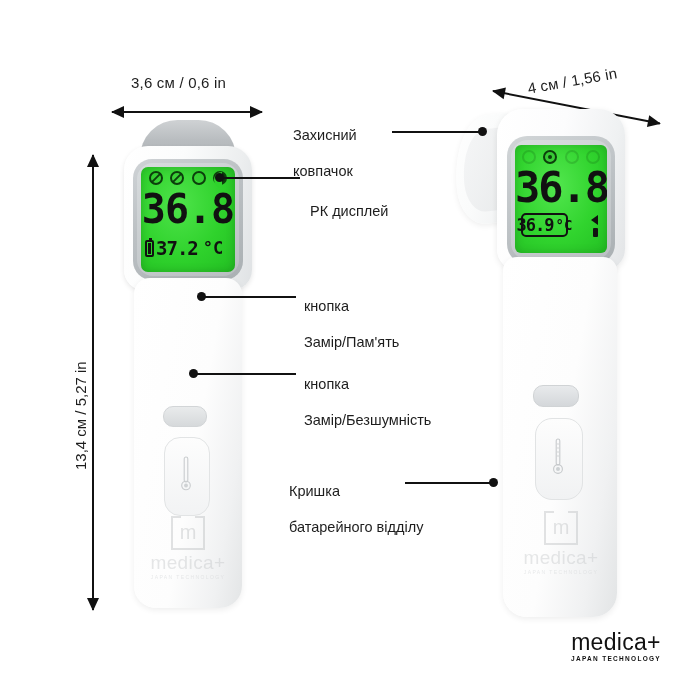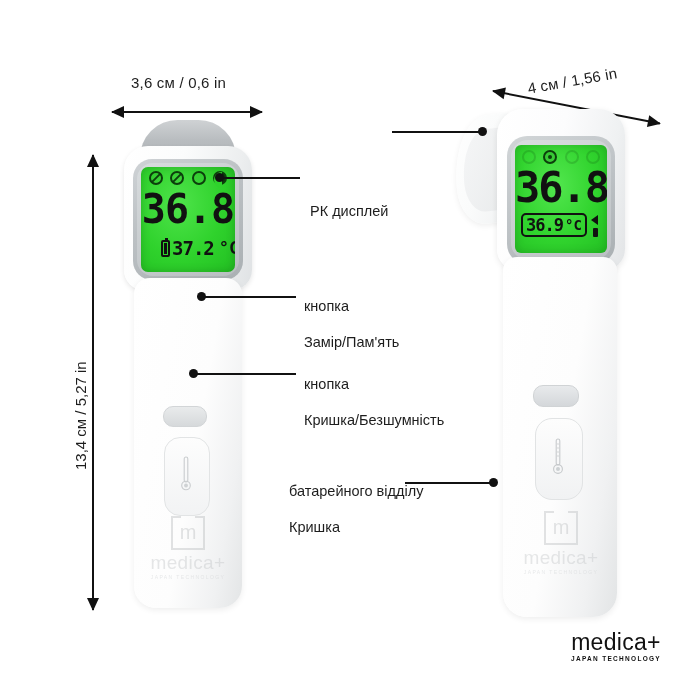--- a/index.html
+++ b/index.html
@@ -112,21 +112,21 @@
     background:#2fd22c;border-radius:8px 0 0 8px;
   }
   .lcd-ic i{position:absolute;left:50%;top:50%;width:13px;height:2px;background:#0c3f0c;
     transform:translate(-50%,-50%) rotate(-45deg);border-radius:1px;}
   .lcd-big{
     position:absolute;left:0;top:20px;width:100%;
     text-align:center;font-family:"DejaVu Sans Mono",monospace;
     font-size:40px;font-weight:700;color:#111;letter-spacing:-1px;line-height:44px;
   }
   .lcd-row2{
-    position:absolute;left:20px;top:68px;width:88px;height:26px;
+    position:absolute;left:4px;top:68px;width:88px;height:26px;
     display:flex;align-items:center;gap:2px;
   }
   .batt{
     width:9px;height:17px;border:2px solid #101010;border-radius:2px;position:relative;
     box-sizing:border-box;background:#2fd22c;
   }
   .batt:before{content:"";position:absolute;left:1px;top:1px;width:3px;height:11px;background:#101010;}
   .batt:after{content:"";position:absolute;left:2px;top:-4px;width:3px;height:2px;background:#101010;}
   .lcd-small{
     font-family:"DejaVu Sans Mono",monospace;font-size:19px;font-weight:700;color:#111;letter-spacing:-1px;
@@ -216,21 +216,21 @@
   .r-ic.on{border-color:#0c3f0c;background:rgba(10,50,10,.10);position:relative;}
   .r-ic.on:after{
     content:"";position:absolute;left:3px;top:3px;width:4px;height:4px;border-radius:50%;background:#0c3f0c;
   }
   .r-lcd-big{
     position:absolute;left:0;top:20px;width:100%;text-align:center;
     font-family:"DejaVu Sans Mono",monospace;font-size:42px;font-weight:700;
     color:#111;letter-spacing:-2px;line-height:46px;
   }
   .r-lcd-box{
-    position:absolute;left:6px;top:68px;width:66px;height:24px;
+    position:absolute;left:6px;top:68px;width:47px;height:24px;
     border:2px solid #111;border-radius:5px;box-sizing:border-box;
     display:flex;align-items:center;justify-content:center;gap:2px;
   }
   .r-lcd-box .v{font-family:"DejaVu Sans Mono",monospace;font-size:17px;font-weight:700;color:#111;letter-spacing:-1px;}
   .r-lcd-box .u{font-family:"DejaVu Sans Mono",monospace;font-size:14px;font-weight:700;color:#111;}
   .r-side-icons{position:absolute;left:76px;top:68px;width:14px;height:26px;}
   .spk{position:absolute;left:0;top:2px;width:0;height:0;border-top:5px solid transparent;border-bottom:5px solid transparent;border-right:7px solid #111;}
   .minibatt{position:absolute;left:2px;top:15px;width:5px;height:9px;background:#111;border-radius:1px;}
 
   .logo-faint-r{position:absolute;left:52px;top:408px;width:108px;text-align:center;opacity:.40;}
@@ -346,46 +346,50 @@
 
     <div class="logo-faint-r">
       <div class="logo-mark">
         <span class="logo-m">m</span>
       </div>
       <div class="logo-word">medica+</div>
       <div class="logo-sub">JAPAN TECHNOLOGY</div>
     </div>
   </div>
 
+  <div class="abs calltext" style="left:293px;top:108px;">
+    <div>Захисний</div>
+    <div>ковпачок</div>
+  </div>
   <div class="lead-line" style="left:392px;top:131px;width:90px;"></div>
   <div class="lead-dot" style="left:478px;top:127px;"></div>
 
   <div class="abs calltext" style="left:310px;top:184px;">
     <div>РК дисплей</div>
   </div>
   <div class="lead-line" style="left:222px;top:177px;width:78px;"></div>
   <div class="lead-dot" style="left:215px;top:173px;"></div>
 
   <div class="abs calltext" style="left:304px;top:279px;">
     <div>кнопка</div>
     <div>Замір/Пам'ять</div>
   </div>
   <div class="lead-line" style="left:204px;top:296px;width:92px;"></div>
   <div class="lead-dot" style="left:197px;top:292px;"></div>
 
   <div class="abs calltext" style="left:304px;top:357px;">
     <div>кнопка</div>
-    <div>Кришка/Безшумність</div>
+    <div>Замір/Безшумність</div>
   </div>
   <div class="lead-line" style="left:196px;top:373px;width:100px;"></div>
   <div class="lead-dot" style="left:189px;top:369px;"></div>
 
   <div class="abs calltext" style="left:289px;top:464px;">
+    <div>Кришка</div>
     <div>батарейного відділу</div>
-    <div>Кришка</div>
   </div>
   <div class="lead-line" style="left:405px;top:482px;width:88px;"></div>
   <div class="lead-dot" style="left:489px;top:478px;"></div>
 
   <div id="brand">
     <div class="w">medica+</div>
     <div class="s">JAPAN TECHNOLOGY</div>
   </div>
 
 </div>

